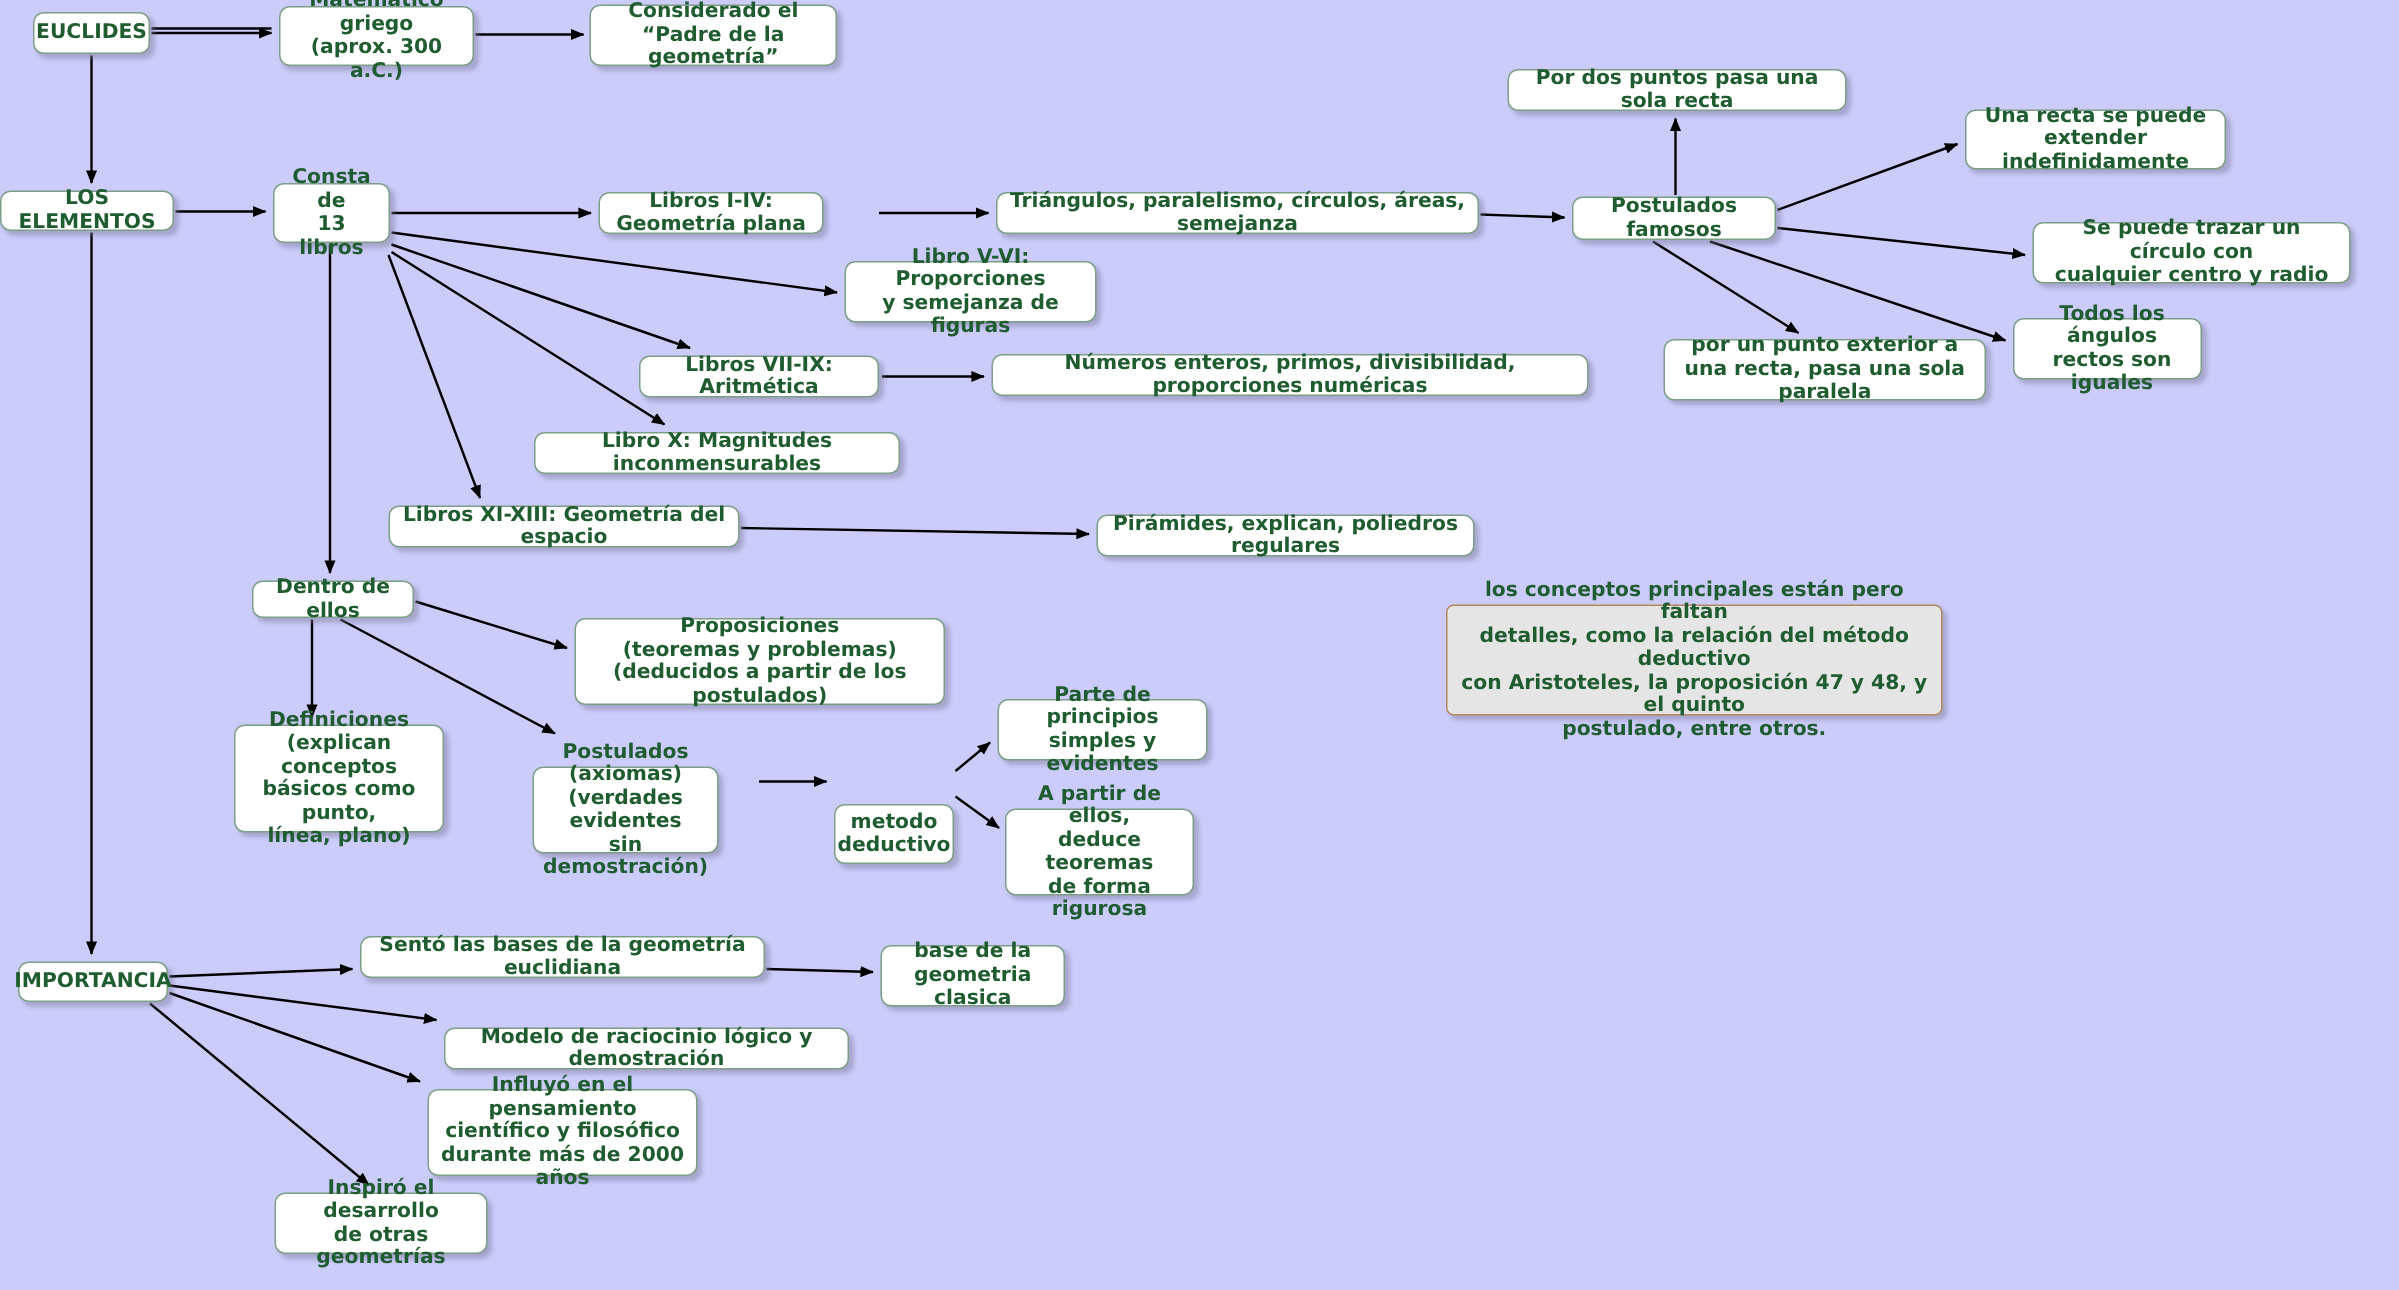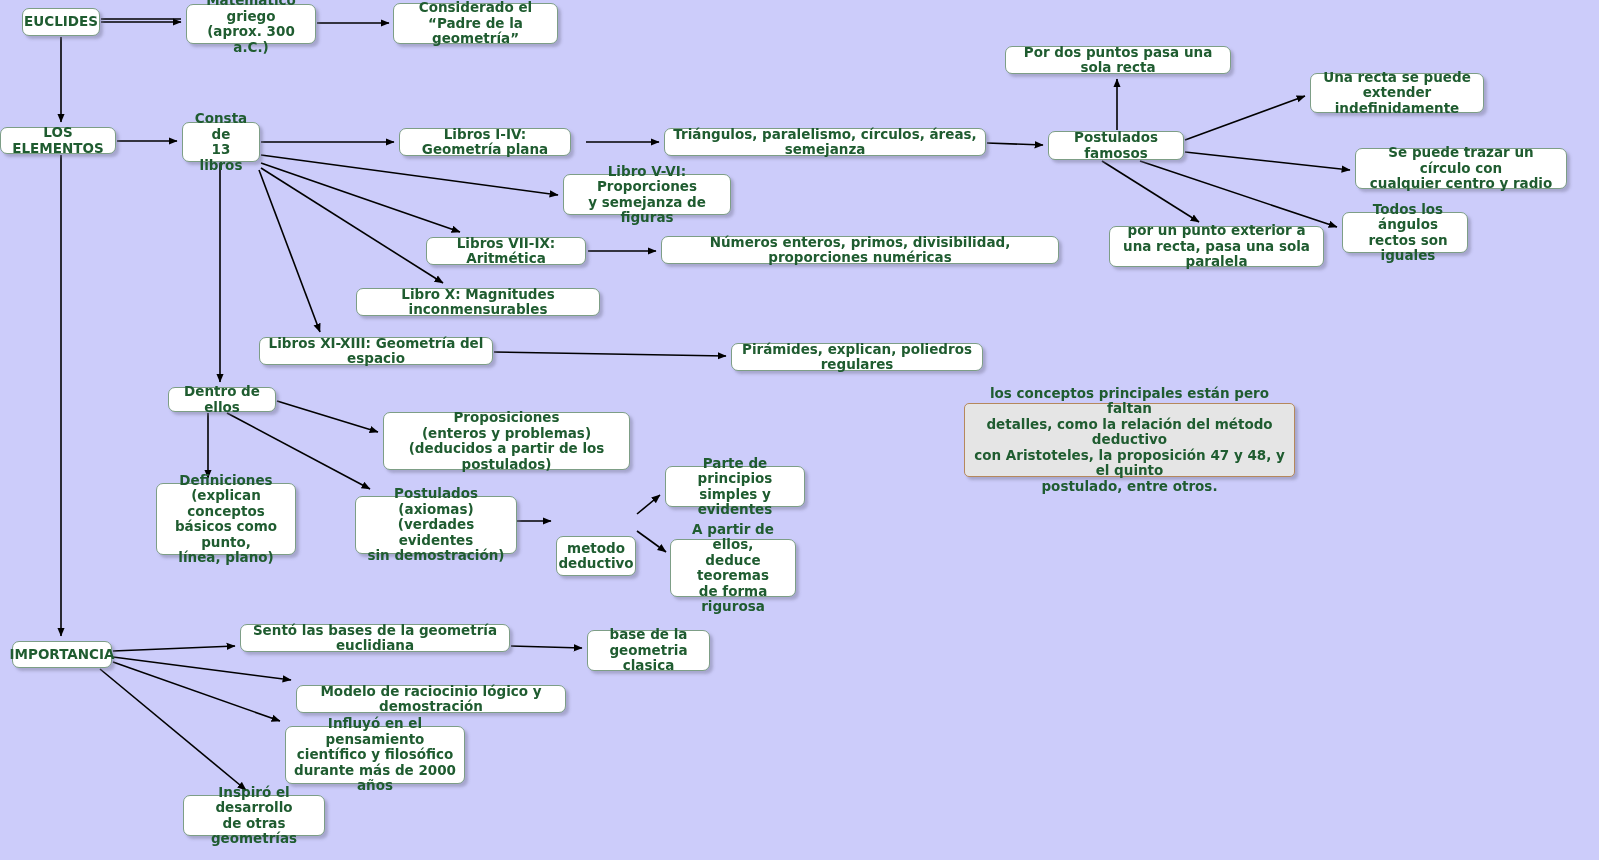--- a/index.html
+++ b/index.html
@@ -94,48 +94,48 @@
   </svg>
   <div id="node-layer">
       <div class="node" style="left: 22px; top: 8px; width: 78px; height: 28px;">EUCLIDES</div>
       <div class="node" style="left: 186px; top: 4px; width: 130px; height: 40px;">Matemático griego
 (aprox. 300 a.C.)</div>
       <div class="node" style="left: 393px; top: 3px; width: 165px; height: 41px;">Considerado el
 “Padre de la geometría”</div>
       <div class="node" style="left: 0px; top: 127px; width: 116px; height: 27px;">LOS ELEMENTOS</div>
       <div class="node" style="left: 182px; top: 122px; width: 78px; height: 40px;">Consta de
 13 libros</div>
-      <div class="node" style="left: 399px; top: 128px; width: 172px; height: 28px;">Libros I-IV: Geometría plana</div>
+      <div class="node" style="left: 399px; top: 128px; width: 150px; height: 28px;">Libros I-IV: Geometría plana</div>
       <div class="node" style="left: 664px; top: 128px; width: 322px; height: 28px;">Triángulos, paralelismo, círculos, áreas, semejanza</div>
       <div class="node" style="left: 1048px; top: 131px; width: 136px; height: 29px;">Postulados famosos</div>
       <div class="node" style="left: 1005px; top: 46px; width: 226px; height: 28px;">Por dos puntos pasa una sola recta</div>
       <div class="node" style="left: 1310px; top: 73px; width: 174px; height: 40px;">Una recta se puede
 extender indefinidamente</div>
       <div class="node" style="left: 1355px; top: 148px; width: 212px; height: 41px;">Se puede trazar un círculo con
 cualquier centro y radio</div>
       <div class="node" style="left: 1342px; top: 212px; width: 126px; height: 41px; padding-left: 13px;">Todos los ángulos
 rectos son iguales</div>
       <div class="node" style="left: 1109px; top: 226px; width: 215px; height: 41px;">por un punto exterior a
 una recta, pasa una sola paralela</div>
       <div class="node" style="left: 563px; top: 174px; width: 168px; height: 41px;">Libro V-VI: Proporciones
 y semejanza de figuras</div>
       <div class="node" style="left: 426px; top: 237px; width: 160px; height: 28px;">Libros VII-IX: Aritmética</div>
       <div class="node" style="left: 661px; top: 236px; width: 398px; height: 28px;">Números enteros, primos, divisibilidad, proporciones numéricas</div>
       <div class="node" style="left: 356px; top: 288px; width: 244px; height: 28px;">Libro X: Magnitudes inconmensurables</div>
       <div class="node" style="left: 259px; top: 337px; width: 234px; height: 28px;">Libros XI-XIII: Geometría del espacio</div>
       <div class="node" style="left: 731px; top: 343px; width: 252px; height: 28px;">Pirámides, explican, poliedros regulares</div>
       <div class="node" style="left: 168px; top: 387px; width: 108px; height: 25px;">Dentro de ellos</div>
       <div class="node" style="left: 383px; top: 412px; width: 247px; height: 58px;">Proposiciones
-(enteros y problemas)
+(teoremas y problemas)
 (deducidos a partir de los postulados)</div>
       <div class="node" style="left: 156px; top: 483px; width: 140px; height: 72px;">Definiciones
 (explican conceptos
 básicos como punto,
 línea, plano)</div>
-      <div class="node" style="left: 355px; top: 496px; width: 162px; height: 58px;">Postulados (axiomas)
+      <div class="node" style="left: 355px; top: 511px; width: 124px; height: 58px;">Postulados (axiomas)
 (verdades evidentes
 sin demostración)</div>
       <div class="node" style="left: 556px; top: 500px; width: 80px; height: 40px; margin-top: 36px;">metodo
 deductivo</div>
       <div class="node" style="left: 665px; top: 466px; width: 140px; height: 41px;">Parte de principios
 simples y evidentes</div>
       <div class="node" style="left: 670px; top: 539px; width: 126px; height: 58px;">A partir de ellos,
 deduce teoremas
 de forma rigurosa</div>
       <div class="node" style="left: 12px; top: 641px; width: 100px; height: 27px;">IMPORTANCIA</div>

